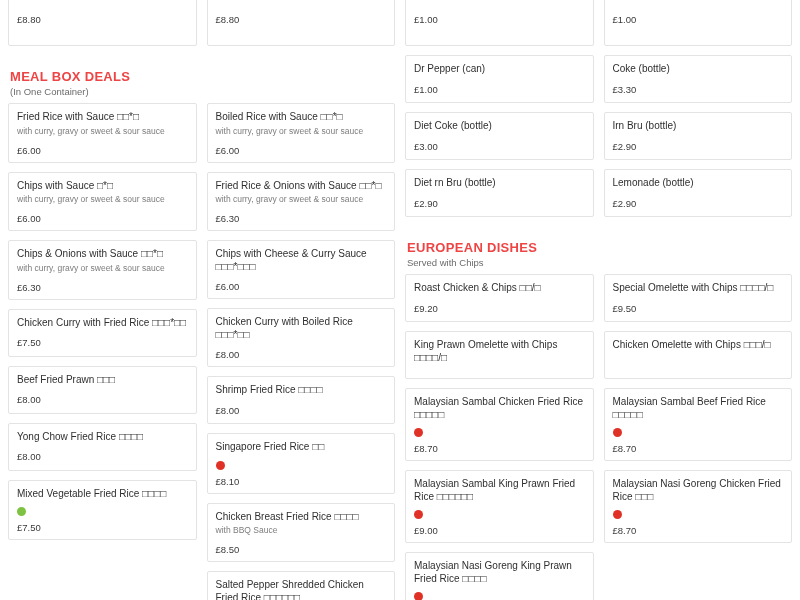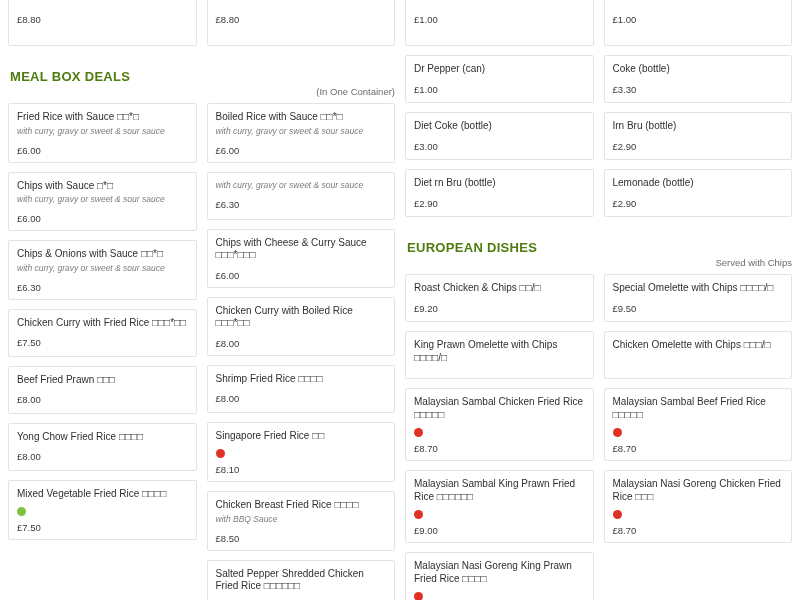--- a/index.html
+++ b/index.html
@@ -31,30 +31,29 @@
   }
   .subcol {
     flex: 1 1 0;
     min-width: 0;
   }
 
   
   .section-title {
     font-size: 13px;
     font-weight: bold;
-    color: #4d7c0f;
+    color: #ef4444;
     letter-spacing: 0.3px;
     text-transform: uppercase;
     margin: 14px 0 2px 2px;
   }
   .section-sub {
     font-size: 9.5px;
     color: #6b6b6b;
     margin: 0 0 6px 2px;
-    text-align: right;
   }
 
   
   .item {
     border: 1px solid #e3e3e3;
     background: #fff;
     border-radius: 2px;
     padding: 7px 8px 6px 8px;
     margin-bottom: 9px;
     position: relative;
@@ -65,21 +64,20 @@
     color: #2f2f2f;
     line-height: 1.25;
     margin-bottom: 2px;
     word-wrap: break-word;
   }
   .item-desc {
     font-size: 8.5px;
     color: #7d7d7d;
     line-height: 1.3;
     margin-bottom: 4px;
-    font-style: italic;
   }
   .item-price {
     font-size: 9.5px;
     color: #3a3a3a;
     margin-top: 8px;
   }
   .badges {
     margin: 3px 0 0 0;
     line-height: 1;
     height: 11px;
@@ -158,20 +156,21 @@
             <div class="item-price">£7.50</div>
           </div>
         </div>
       <div class="subcol" id="meal-right">
           <div class="item">
             <div class="item-name">Boiled Rice with Sauce □□*□</div>
             <div class="item-desc">with curry, gravy or sweet &amp; sour sauce</div>
             <div class="item-price">£6.00</div>
           </div>
           <div class="item">
+            <div class="item-name">Fried Rice &amp; Onions with Sauce □□*□</div>
             <div class="item-desc">with curry, gravy or sweet &amp; sour sauce</div>
             <div class="item-price">£6.30</div>
           </div>
           <div class="item">
             <div class="item-name">Chips with Cheese &amp; Curry Sauce □□□*□□□</div>
             <div class="item-price">£6.00</div>
           </div>
           <div class="item">
             <div class="item-name">Chicken Curry with Boiled Rice □□□*□□</div>
             <div class="item-price">£8.00</div>

